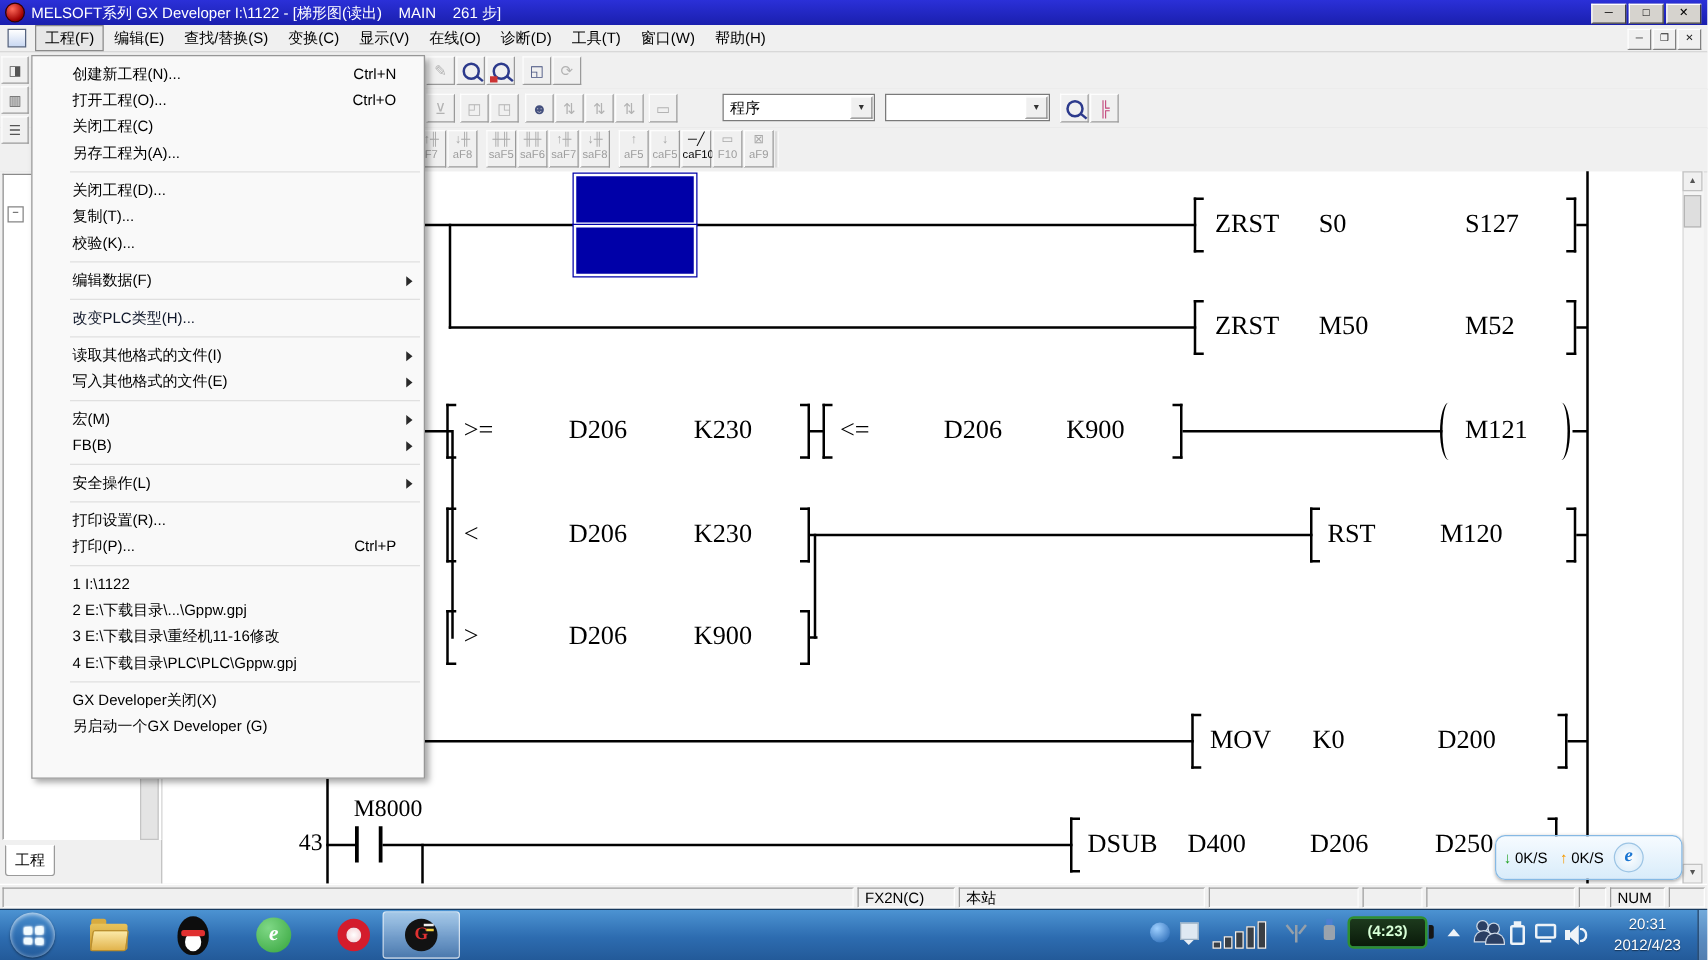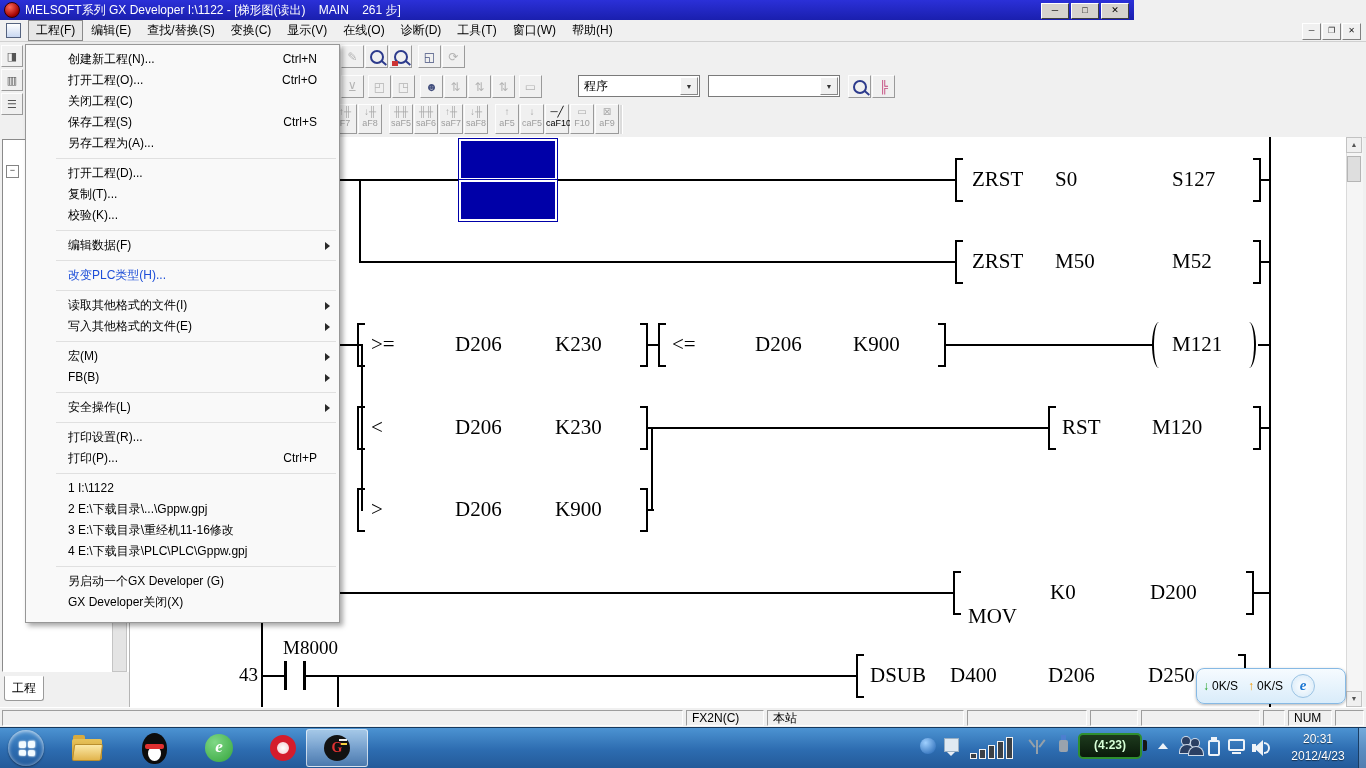--- a/index.html
+++ b/index.html
@@ -1,19 +1,19 @@
 <!DOCTYPE html>
 <html><head>
 <meta charset="utf-8">
 <style>
   html,body{margin:0;padding:0;}
   #screen{position:relative;width:1366px;height:768px;background:#f0f0f0;overflow:hidden;
           font-family:"Liberation Sans","DejaVu Sans",sans-serif;color:#000;}
   
-  .titlebar{position:absolute;left:0;top:0;width:1134px;height:20px;
+  .titlebar{position:absolute;left:0;top:0;width:1366px;height:20px;
             background:linear-gradient(#2b30d8,#1a1fae);display:flex;align-items:center;}
   .app-icon{width:14px;height:14px;margin:0 5px 0 4px;border-radius:50%;
             background:radial-gradient(circle at 35% 30%,#ff6a5a,#a00000 70%,#500);border:1px solid #300;}
   .title-text{color:#fff;font-size:12px;white-space:pre;}
   .winbtns{position:absolute;right:5px;top:3px;display:flex;gap:2px;}
   .winbtn{width:26px;height:14px;background:#d6d3ce;border:1px solid;border-color:#fff #404040 #404040 #fff;
           font-size:9px;line-height:12px;text-align:center;color:#000;}
   
   .menubar{position:absolute;left:0;top:20px;width:1366px;height:22px;background:#f0f0f0;
            border-bottom:1px solid #d0d0d0;display:flex;align-items:center;font-size:12px;box-sizing:border-box;}
@@ -77,25 +77,25 @@
   .cursor-cell{position:absolute;left:459px;width:98px;height:41px;background:#0000a8;
                border:2px solid #fff;box-sizing:border-box;box-shadow:0 0 0 1px #0000a8;}
   .vscroll{position:absolute;left:1346px;top:137px;width:16px;height:570px;background:#f5f5f5;border-left:1px solid #dadada;}
   .sbtn{position:absolute;left:1346px;width:16px;height:16px;background:#f0f0f0;border:1px solid #c2c2c2;
         box-sizing:border-box;font-size:7px;color:#555;text-align:center;line-height:14px;}
   .sthumb{position:absolute;left:1347px;top:156px;width:14px;height:26px;background:#dedede;border:1px solid #b5b5b5;box-sizing:border-box;}
   
   .menu-popup{position:absolute;left:25px;top:44px;width:315px;height:579px;background:#f9f9f9;
               border:1px solid #979797;box-shadow:3px 3px 5px rgba(0,0,0,.35);z-index:50;
               box-sizing:border-box;padding-top:4px;}
-  .menu-item{position:relative;height:21px;line-height:21px;font-size:12px;padding-left:42px;}
+  .menu-item{position:relative;height:21px;line-height:21px;font-size:12px;padding-left:32px;}
   .menu-item .sc{position:absolute;right:22px;}
   .menu-item .sub{position:absolute;right:9px;top:7px;width:0;height:0;
                   border-left:5px solid #2a2a2a;border-top:4px solid transparent;border-bottom:4px solid transparent;}
-  .menu-item.dis{color:#1d4ed8;}
+  .menu-item.dis{color:#0f172a;}
   .menu-sep{height:1px;background:#e0e0e0;margin:4px 3px 4px 30px;}
   
   .statusbar{position:absolute;left:0;top:707px;width:1366px;height:20px;background:#f0f0f0;border-top:1px solid #fff;}
   .sseg{position:absolute;top:2px;height:16px;border:1px solid;border-color:#9d9d9d #fdfdfd #fdfdfd #9d9d9d;
         font-size:12px;line-height:15px;padding-left:5px;box-sizing:border-box;background:#f0f0f0;}
   
   .speed-widget{position:absolute;left:1196px;top:668px;width:150px;height:36px;z-index:40;
                 background:linear-gradient(#f6fbff,#d9ecfa);border:1px solid #86b9e4;border-radius:8px;
                 box-shadow:0 1px 3px rgba(0,0,0,.3);display:flex;align-items:center;font-size:12px;padding:0 6px;box-sizing:border-box;}
   .spd-dn{color:#1fa11f;font-weight:bold;margin-right:3px;}
@@ -357,21 +357,21 @@
 
   <div class="brl" style="left:357px;top:510px;"></div>
   <div class="lad" style="left:371px;top:510px;">&gt;</div>
   <div class="lad" style="left:455px;top:510px;">D206</div>
   <div class="lad" style="left:555px;top:510px;">K900</div>
   <div class="brr" style="left:640px;top:510px;"></div>
   <div class="hl" style="left:648px;top:509px;width:6px;"></div>
 
   <div class="hl" style="left:261px;top:592px;width:694px;"></div>
   <div class="brl" style="left:953px;top:593px;"></div>
-  <div class="lad" style="left:968px;top:593px;margin-top:24px;">MOV</div>
+  <div class="lad" style="left:968px;top:593px;">MOV</div>
   <div class="lad" style="left:1050px;top:593px;">K0</div>
   <div class="lad" style="left:1150px;top:593px;">D200</div>
   <div class="brr" style="left:1246px;top:593px;"></div>
   <div class="hl" style="left:1254px;top:592px;width:16px;"></div>
 
   <div class="lad lads" style="left:228px;top:676px;width:30px;text-align:right;">43</div>
   <div class="lad lads" style="left:283px;top:649px;">M8000</div>
   <div class="hl" style="left:261px;top:675px;width:23px;"></div>
   <div class="cbar" style="left:284px;top:661px;"></div>
   <div class="cbar" style="left:303px;top:661px;"></div>
@@ -388,24 +388,23 @@
   <div class="vscroll"></div>
   <div class="sbtn" style="top:137px;">▲</div>
   <div class="sthumb"></div>
   <div class="sbtn" style="top:691px;">▼</div>
 
   <div class="menu-popup">
     <div id="menu-list">
         <div class="menu-item"><span>创建新工程(N)...</span><span class="sc">Ctrl+N</span></div>
         <div class="menu-item"><span>打开工程(O)...</span><span class="sc">Ctrl+O</span></div>
         <div class="menu-item"><span>关闭工程(C)</span></div>
-        <div class="menu-item"><span>保存工程(S)</span><span class="sc">Ctrl+S</span></div>
         <div class="menu-item"><span>另存工程为(A)...</span></div>
         <div class="menu-sep"></div>
-        <div class="menu-item"><span>打开工程(D)...</span></div>
+        <div class="menu-item"><span>关闭工程(D)...</span></div>
         <div class="menu-item"><span>复制(T)...</span></div>
         <div class="menu-item"><span>校验(K)...</span></div>
         <div class="menu-sep"></div>
         <div class="menu-item"><span>编辑数据(F)</span><span class="sub"></span></div>
         <div class="menu-sep"></div>
         <div class="menu-item dis"><span>改变PLC类型(H)...</span></div>
         <div class="menu-sep"></div>
         <div class="menu-item"><span>读取其他格式的文件(I)</span><span class="sub"></span></div>
         <div class="menu-item"><span>写入其他格式的文件(E)</span><span class="sub"></span></div>
         <div class="menu-sep"></div>
@@ -415,22 +414,22 @@
         <div class="menu-item"><span>安全操作(L)</span><span class="sub"></span></div>
         <div class="menu-sep"></div>
         <div class="menu-item"><span>打印设置(R)...</span></div>
         <div class="menu-item"><span>打印(P)...</span><span class="sc">Ctrl+P</span></div>
         <div class="menu-sep"></div>
         <div class="menu-item"><span>1 I:\1122</span></div>
         <div class="menu-item"><span>2 E:\下载目录\...\Gppw.gpj</span></div>
         <div class="menu-item"><span>3 E:\下载目录\重经机11-16修改</span></div>
         <div class="menu-item"><span>4 E:\下载目录\PLC\PLC\Gppw.gpj</span></div>
         <div class="menu-sep"></div>
+        <div class="menu-item"><span>GX Developer关闭(X)</span></div>
         <div class="menu-item"><span>另启动一个GX Developer (G)</span></div>
-        <div class="menu-item"><span>GX Developer关闭(X)</span></div>
       </div>
   </div>
 
   <div class="statusbar">
     <div class="sseg" style="left:2px;width:681px;"></div>
     <div class="sseg" style="left:686px;width:78px;">FX2N(C)</div>
     <div class="sseg" style="left:767px;width:197px;">本站</div>
     <div class="sseg" style="left:967px;width:120px;"></div>
     <div class="sseg" style="left:1090px;width:48px;"></div>
     <div class="sseg" style="left:1141px;width:119px;"></div>

